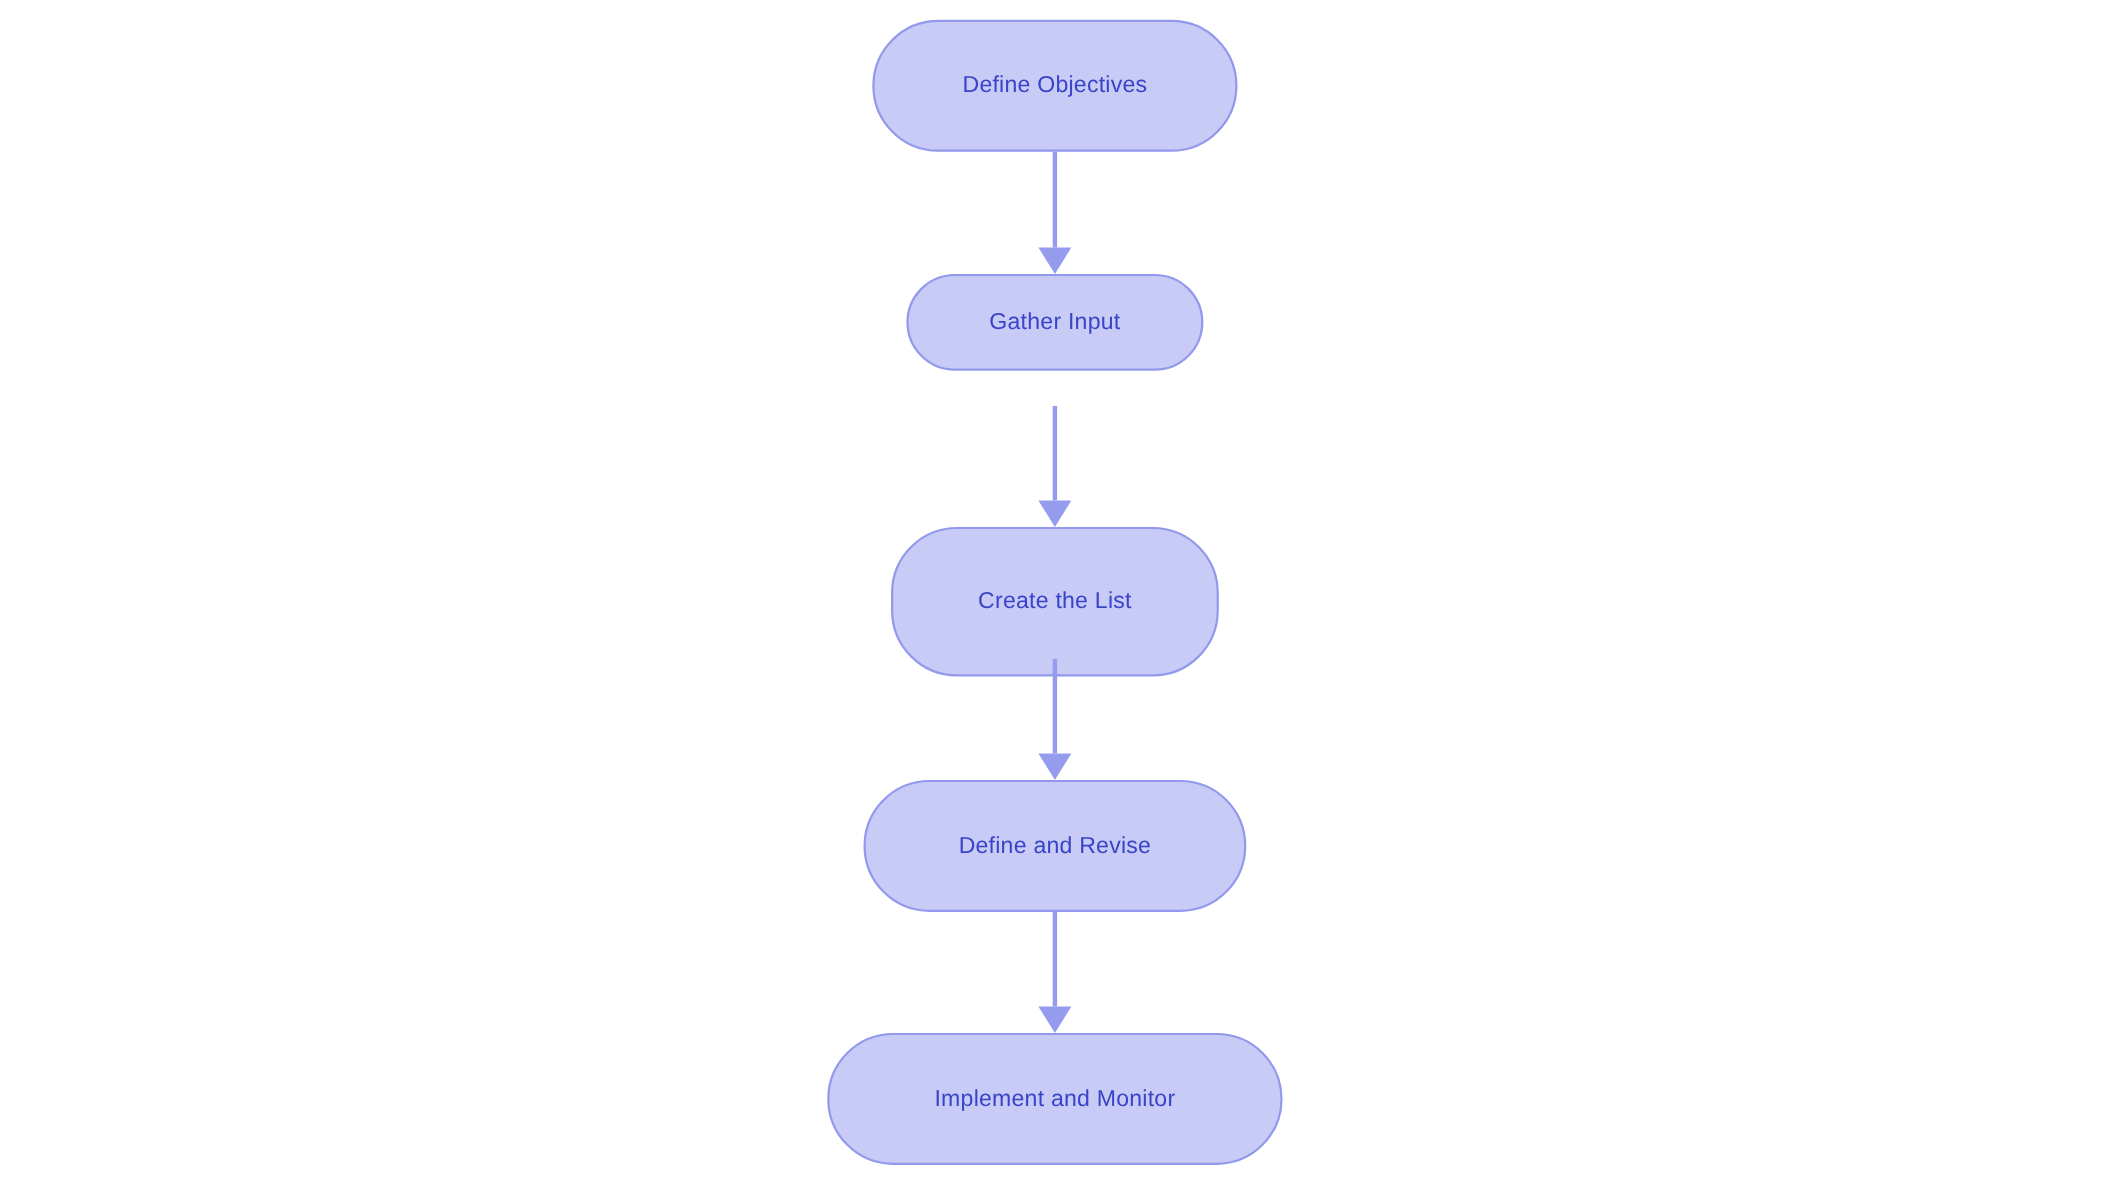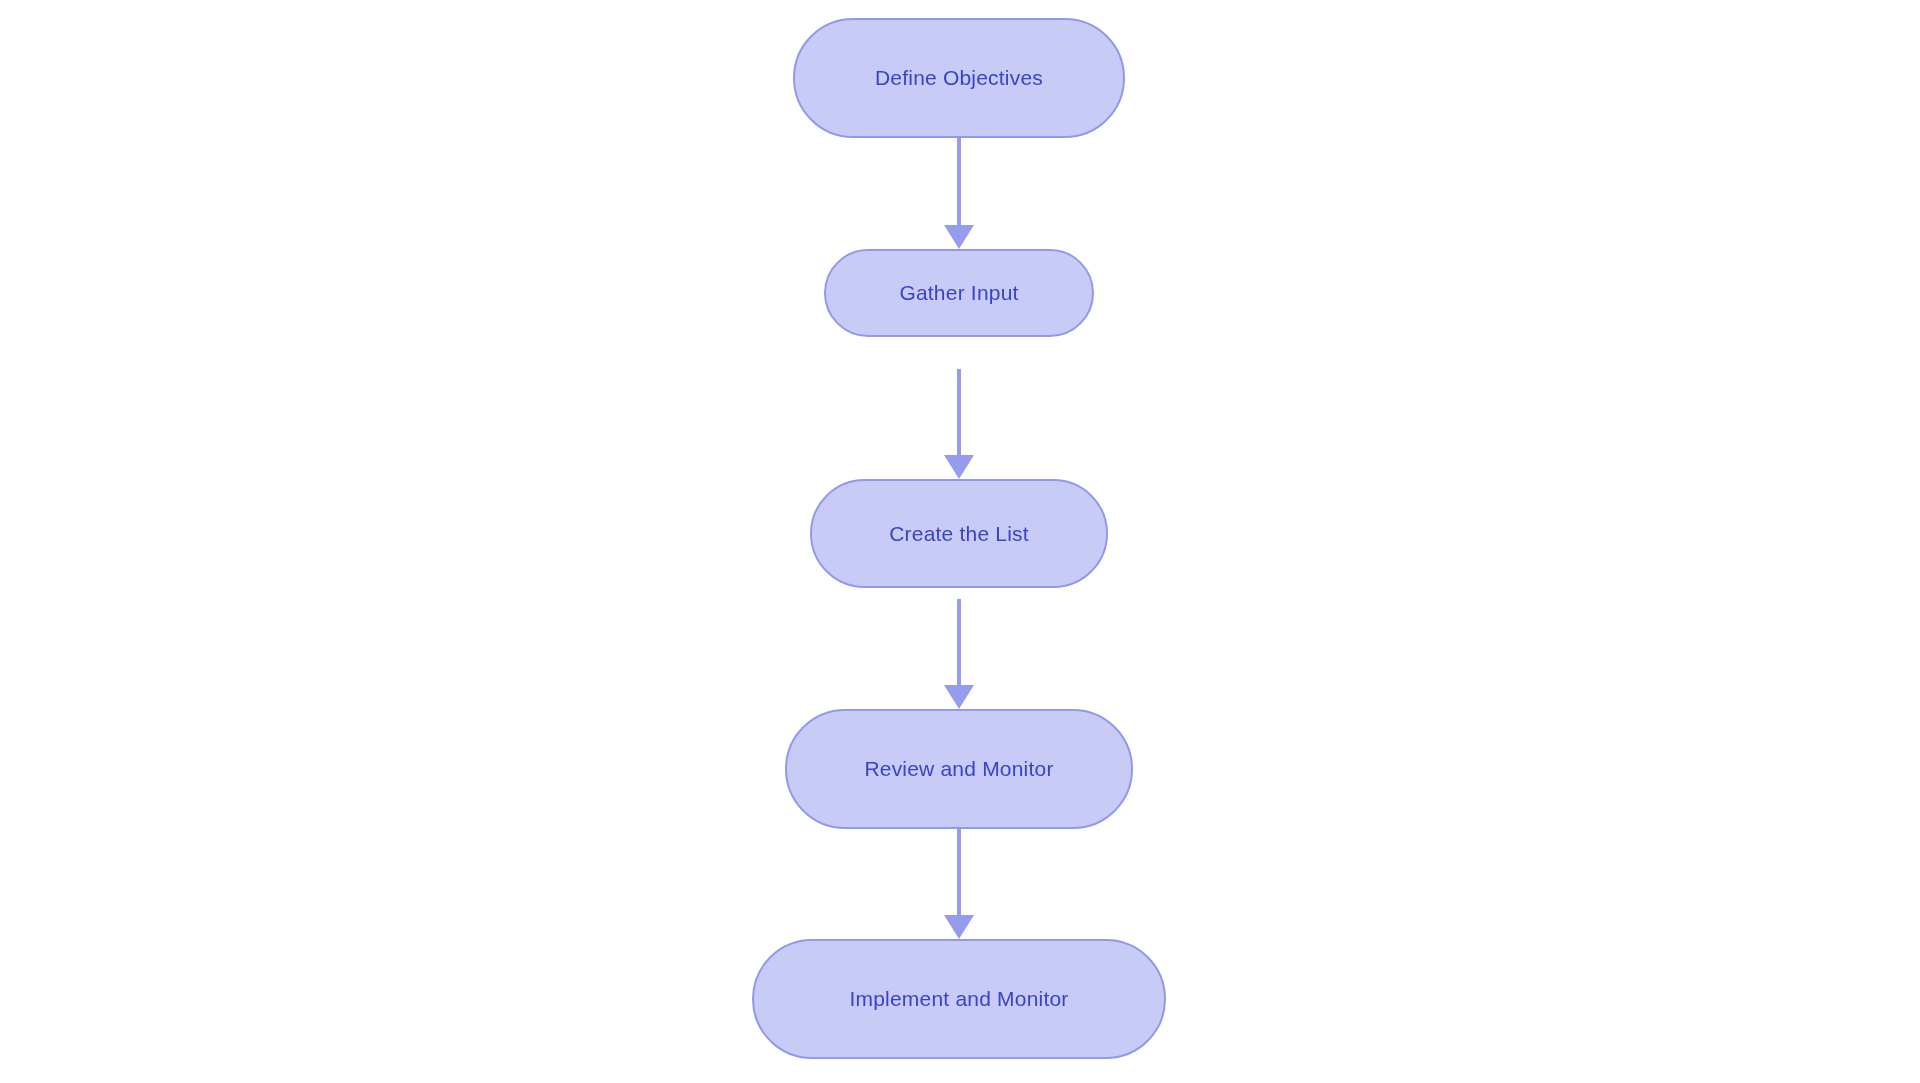--- a/index.html
+++ b/index.html
@@ -54,25 +54,25 @@
 </head>
 <body>
 
 <div id="flowchart-canvas" style="--bg: #ffffff; --node-fill: #c8cbf6; --node-border: #9298ec; --node-text: #3944c8; --arrow: #959cee;">
     <div class="flow-node" style="left: 793px; top: 18px; width: 332px; height: 120px;">
       <span class="node-label">Define Objectives</span>
     </div>
     <div class="flow-node" style="left: 824px; top: 249px; width: 270px; height: 88px;">
       <span class="node-label">Gather Input</span>
     </div>
-    <div class="flow-node" style="left: 810px; top: 479px; width: 298px; height: 109px;">
+    <div class="flow-node" style="left: 810px; top: 479px; width: 298px; height: 136px;">
       <span class="node-label">Create the List</span>
     </div>
     <div class="flow-node" style="left: 785px; top: 709px; width: 348px; height: 120px;">
-      <span class="node-label">Review and Monitor</span>
+      <span class="node-label">Define and Revise</span>
     </div>
     <div class="flow-node" style="left: 752px; top: 939px; width: 414px; height: 120px;">
       <span class="node-label">Implement and Monitor</span>
     </div>
     <div class="flow-arrow" style="left: 944px; top: 138px; width: 30px; height: 111px;">
       <div class="arrow-line"></div>
       <div class="arrow-head"></div>
     </div>
     <div class="flow-arrow" style="left: 944px; top: 369px; width: 30px; height: 110px;">
       <div class="arrow-line"></div>

